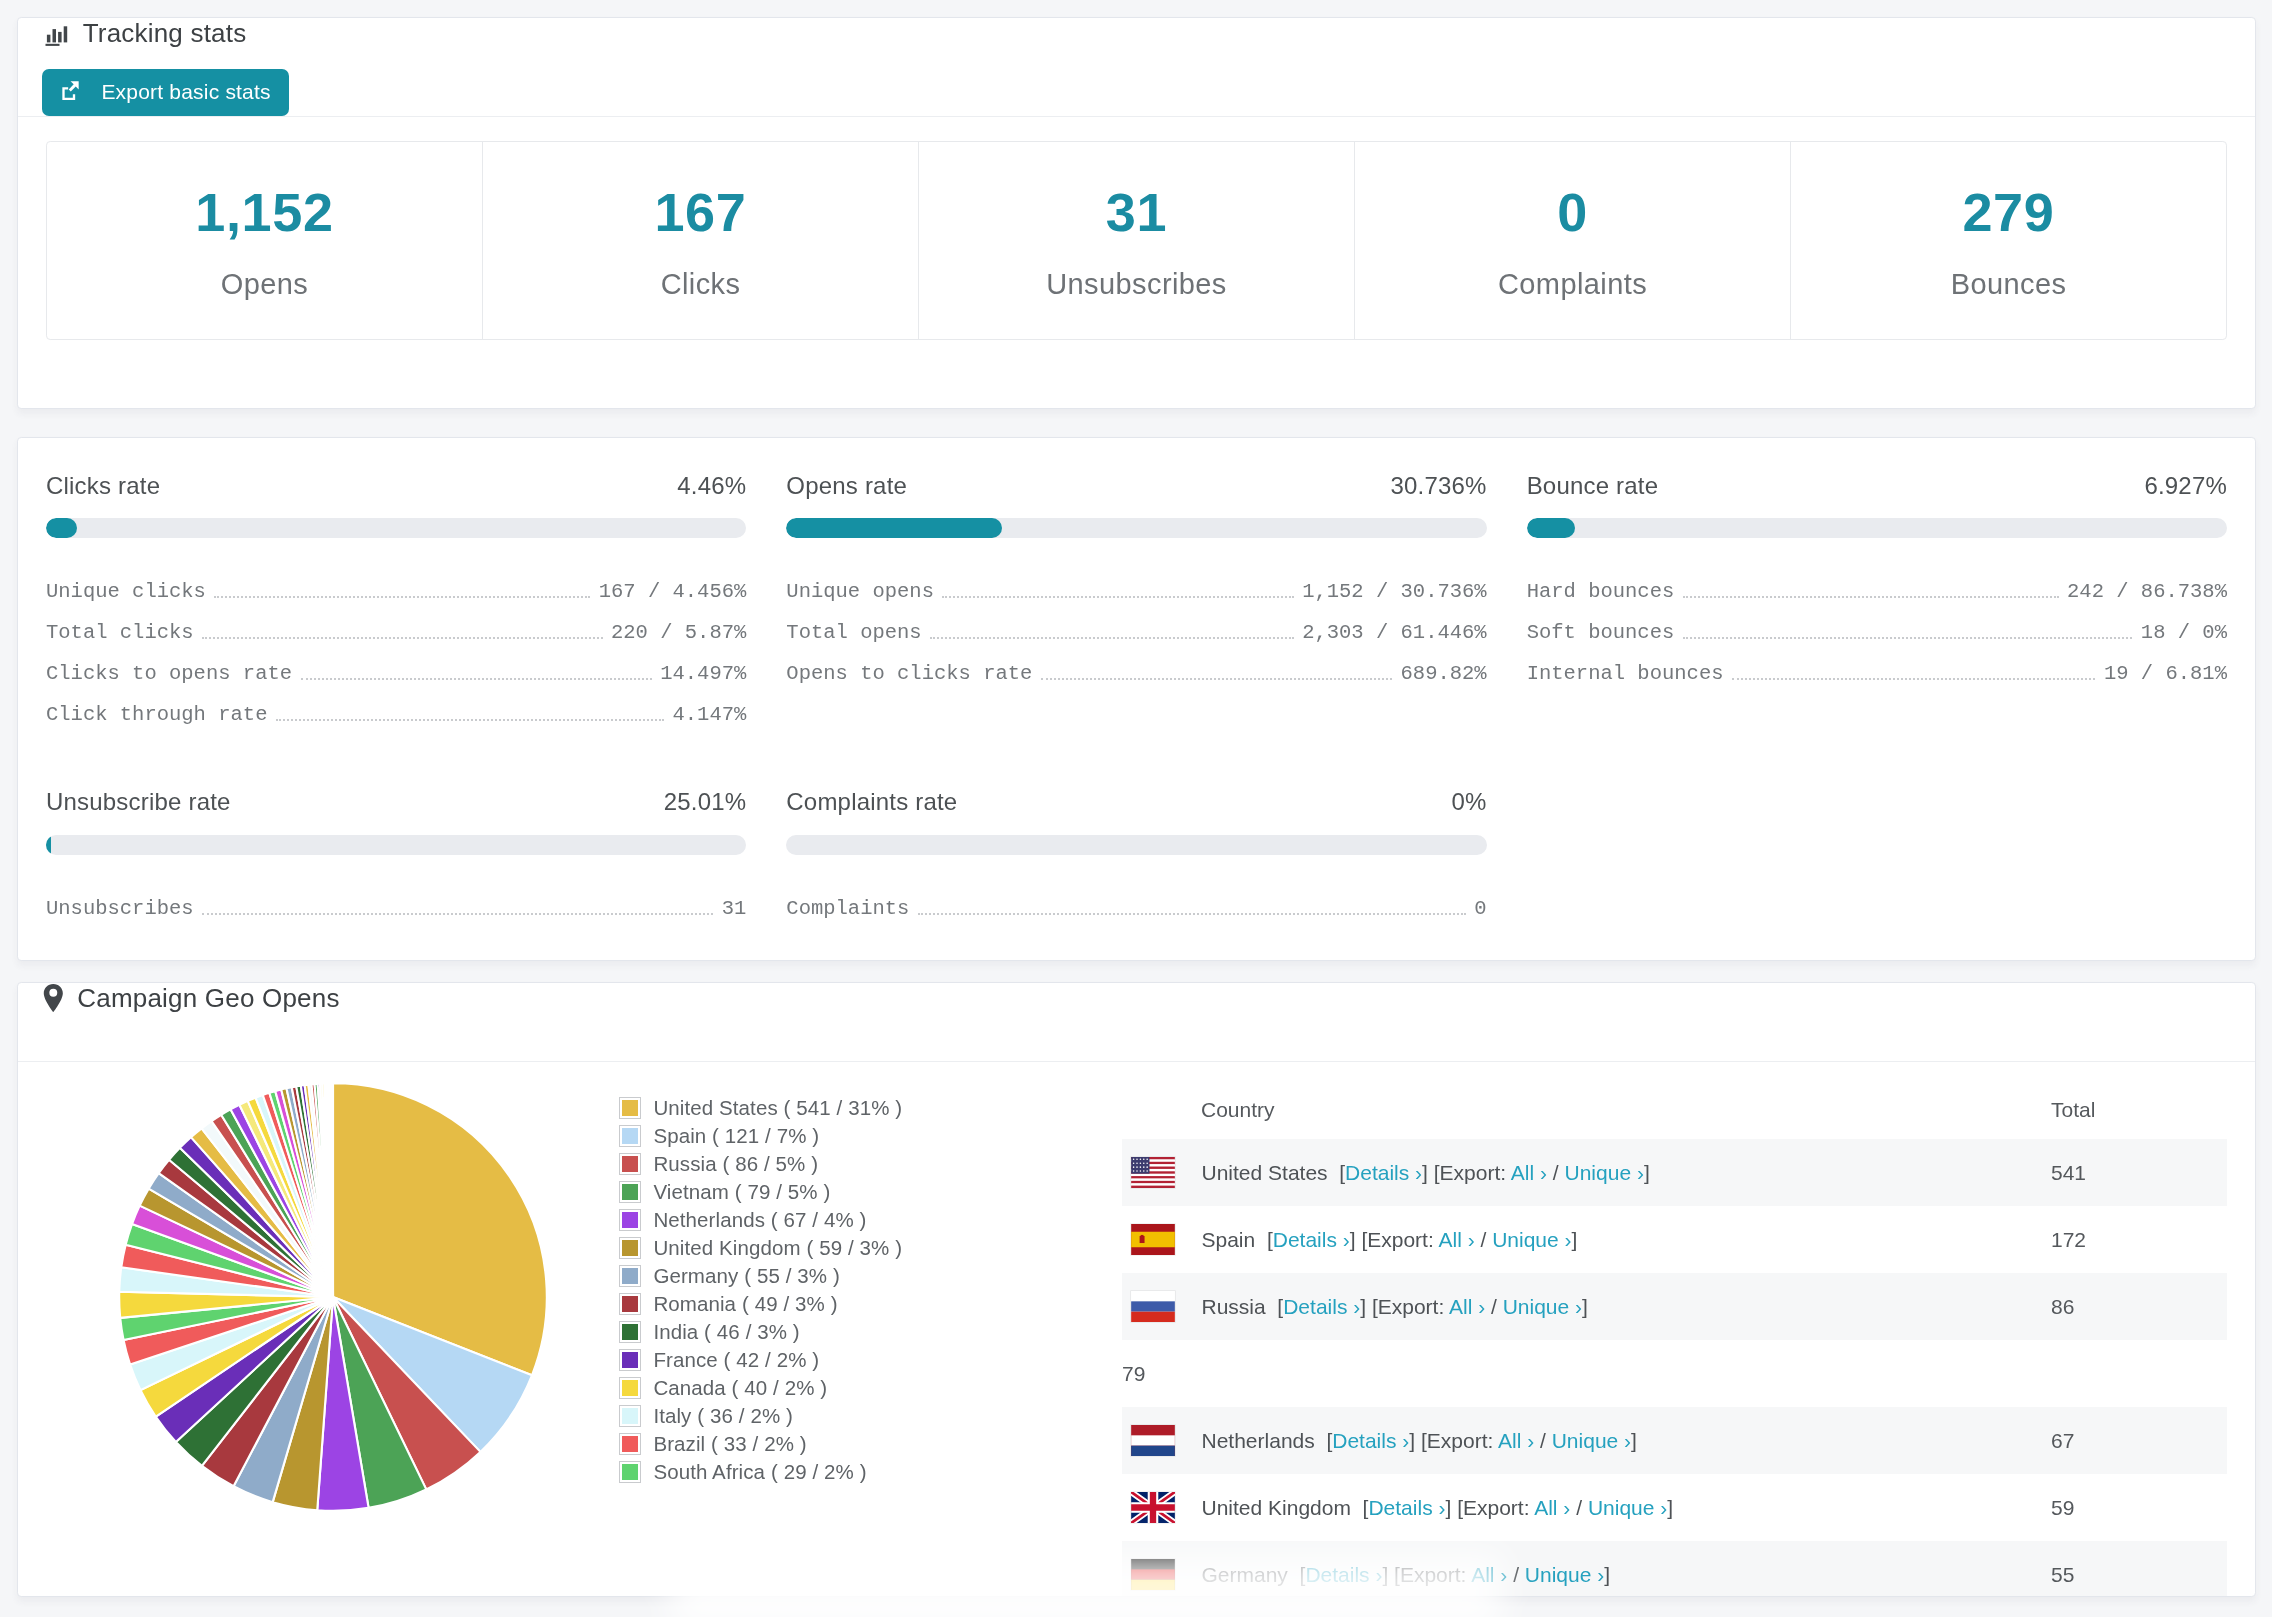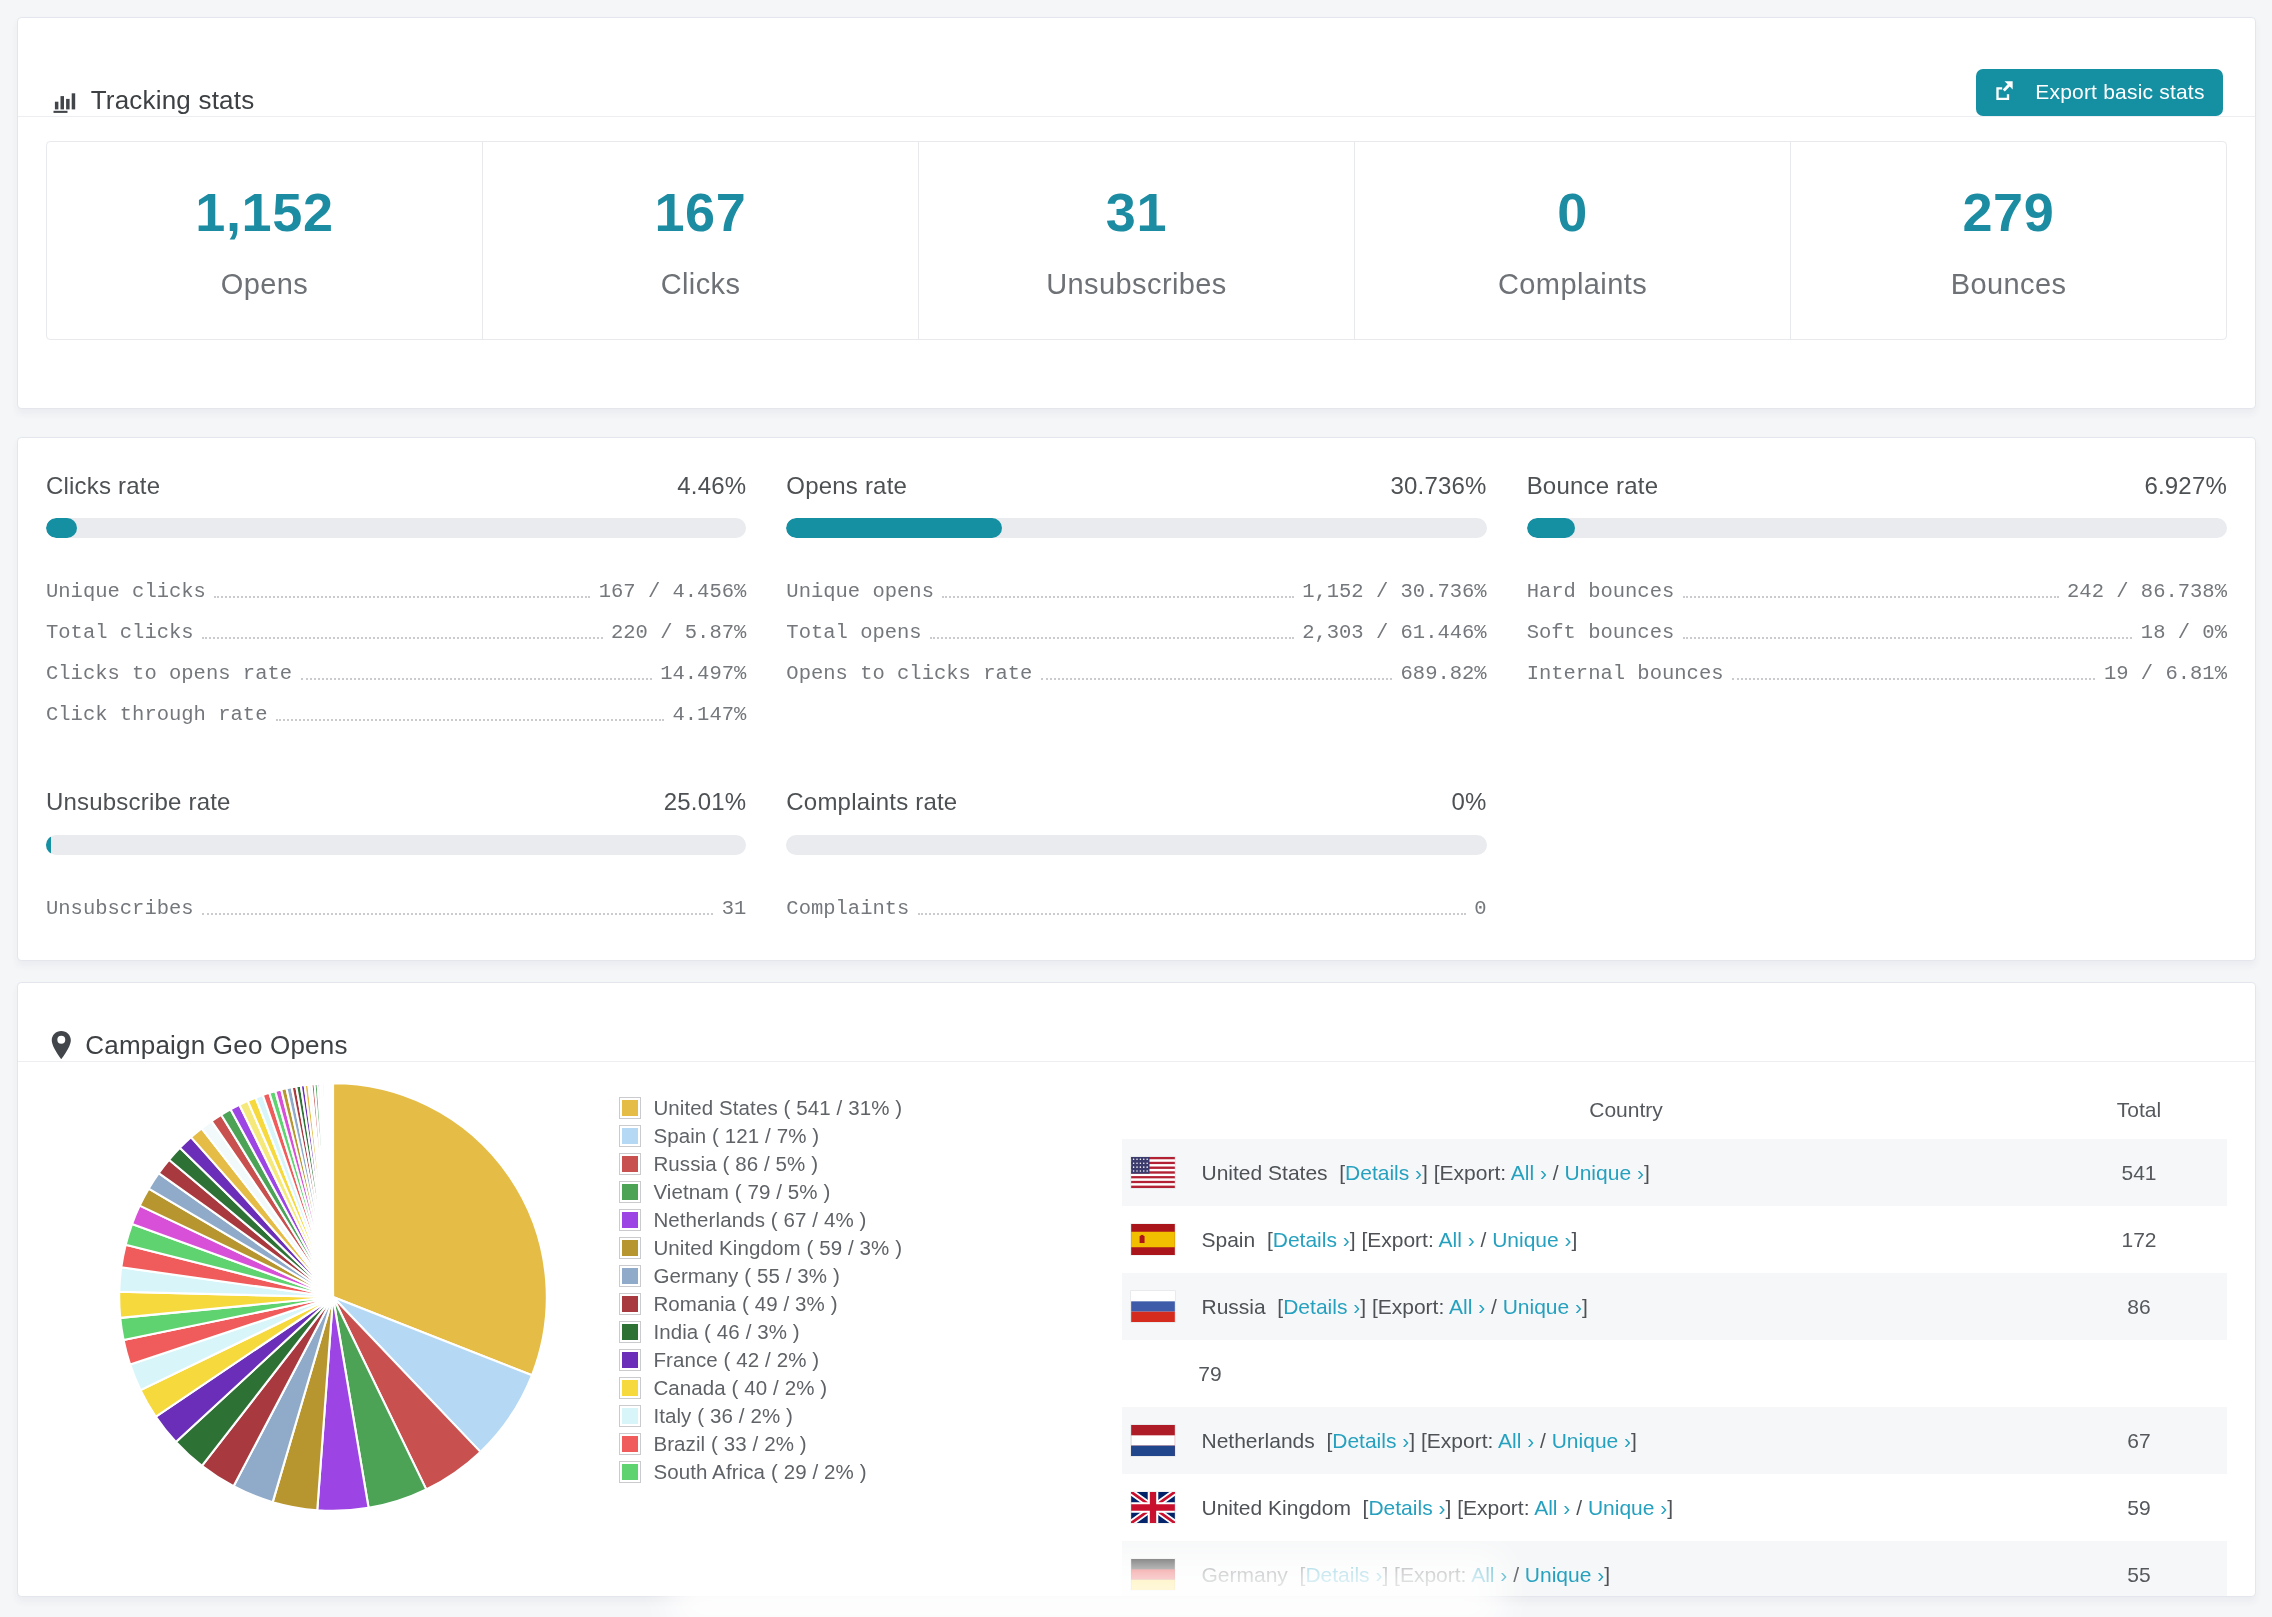--- a/index.html
+++ b/index.html
@@ -10,22 +10,22 @@
     color:#4e5256;
   }
   .card{
     background:#fff;border:0.7px solid #e3e6ec;border-radius:4.2px;
     margin:0 17px;box-shadow:0 4.2px 7px rgba(50,60,80,.05);
     position:relative;
   }
   
   .card-tracking{margin-top:17px;height:392px;box-sizing:border-box;}
   .card-head{
-    display:flex;justify-content:space-between;align-items:flex-end;
-    padding:0 32px;height:99px;border-bottom:1.4px solid #eceef1;box-sizing:border-box;
+    display:flex;justify-content:space-between;align-items:flex-start;
+    padding:0 24px;height:99px;border-bottom:1.4px solid #eceef1;box-sizing:border-box;flex-direction:column;
   }
   .card-title{display:flex;align-items:center;gap:12.7px;font-size:26px;color:#3d4144;letter-spacing:0.2px;}
   .card-title svg{display:block;}
   .export-btn{
     display:flex;align-items:center;gap:20px;border:none;cursor:pointer;
     background:#1590a3;color:#fff;font-family:inherit;font-size:21px;
     padding:10.6px 18.4px;border-radius:7px;letter-spacing:0.2px;
   }
   .stats-row{
     margin:24px 28px 0;height:199px;display:flex;
@@ -54,21 +54,21 @@
   
   .card-geo{margin-top:21px;height:615px;box-sizing:border-box;overflow:hidden;}
   .card-geo .card-head{height:79px;}
   .geo-content{display:flex;padding:18.4px 28px 0;box-sizing:border-box;}
   .pie-wrap{width:573px;display:flex;justify-content:center;flex-shrink:0;}
   .legend{list-style:none;margin:0;padding:14px 0 0;width:503px;flex-shrink:0;}
   .legend-item{display:flex;align-items:center;gap:12.7px;height:28px;}
   .swatch{width:15.5px;height:15.5px;border:1.4px solid #c9cbce;background:#fff;padding:2.1px;flex-shrink:0;}
   .swatch-in{display:block;width:100%;height:100%;}
   .legend-label{font-size:20.5px;color:#5f6367;letter-spacing:0.1px;white-space:nowrap;}
-  .geo-table{flex:1;text-align:center;}
+  .geo-table{flex:1;}
   .t-head{display:flex;align-items:center;height:59px;font-size:21px;color:#55595d;}
   .t-col-country{flex:1;padding-left:79px;box-sizing:border-box;}
   .t-col-total{width:176px;}
   .t-row{display:flex;align-items:center;height:67px;font-size:21px;color:#4e5256;}
   .t-row.odd{background:#f6f7f8;}
   .t-country{flex:1;display:flex;align-items:center;padding-left:8.5px;box-sizing:border-box;white-space:nowrap;}
   .flag{width:44px;height:31px;margin-right:27px;flex-shrink:0;display:inline-flex;box-shadow:0 0 0 0.7px rgba(0,0,0,.08);}
   .flag svg{display:block;}
   .t-total{width:176px;color:#54585c;}
   .t-link{color:#25a1bf;text-decoration:none;cursor:pointer;}

